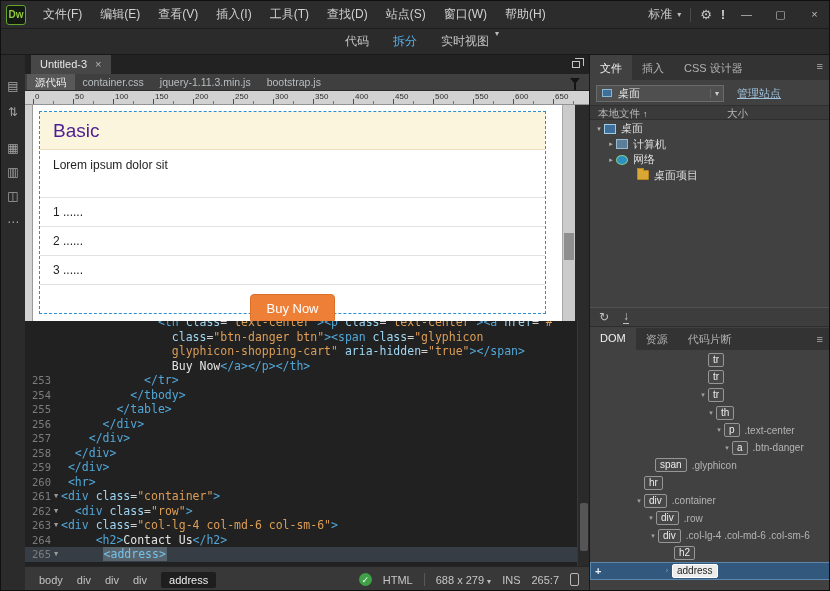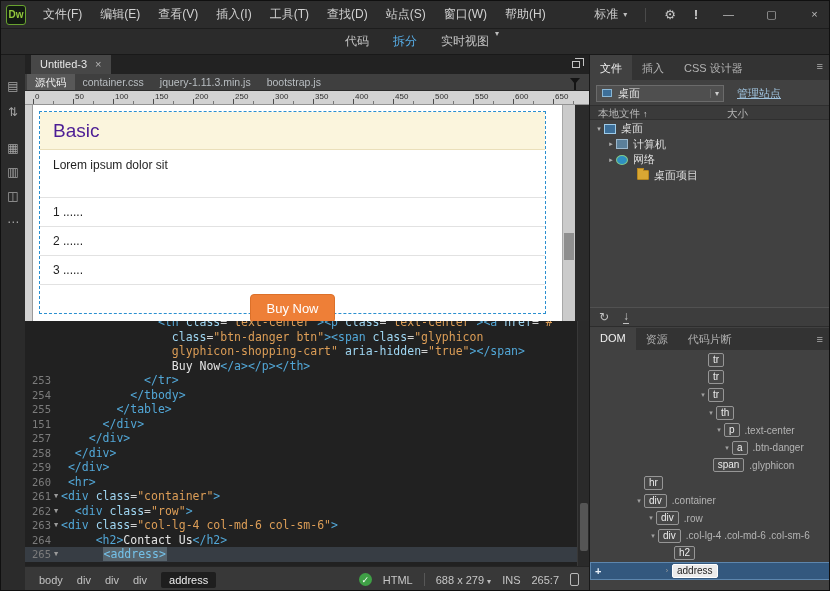--- a/index.html
+++ b/index.html
@@ -5,21 +5,21 @@
   *{margin:0;padding:0;box-sizing:border-box}
   html,body{background:#555}
   body{font-family:"Liberation Sans","DejaVu Sans",sans-serif}
   .window{position:relative;width:830px;height:591px;background:#2b2b2b;overflow:hidden;border:1px solid #101010}
 
   
   .titlebar{position:absolute;left:0;top:0;width:830px;height:28px;background:#2c2c2c;border-bottom:1px solid #1d1d1d;display:flex;align-items:center}
   .dw-logo{width:20px;height:20px;margin:0 8px 0 5px;background:#121a12;border:1px solid #69a32f;border-radius:3px;color:#94c83e;font-weight:bold;font-size:10px;display:flex;align-items:center;justify-content:center;flex:none}
   .menubar{display:flex;align-items:center;height:100%}
   .menu-item{color:#d2d2d2;font-size:12px;padding:0 9px;line-height:27px;cursor:default}
-  .tb-right{margin-left:auto;display:flex;align-items:center;gap:18px;padding-right:4px;color:#c6c6c6}
+  .tb-right{margin-left:auto;display:flex;align-items:center;gap:9px;padding-right:4px;color:#c6c6c6}
   .workspace{font-size:12px;display:flex;align-items:center;gap:5px}
   .dd{font-size:8px;color:#bdbdbd}
   .tsep{width:1px;height:14px;background:#4a4a4a}
   .gear{font-size:13px}
   .alert{font-size:12px;font-weight:bold;color:#dcdcdc}
   .winbtn{width:25px;text-align:center;font-size:11px;color:#bdbdbd;line-height:27px}
 
   
   .viewbar{position:absolute;left:0;top:28px;width:830px;height:26px;background:#2b2b2b;border-bottom:1px solid #191919;display:flex;align-items:center;justify-content:center}
   .mode{font-size:12px;color:#c2c2c2;padding:0 12px;line-height:25px}
@@ -269,21 +269,21 @@
 
   <div class="code">
     <div class="code-inner" id="code-lines">
         <div class="code-line"><span class="ln"></span><span class="fold"></span><span class="lc"><span class="tk-p">              </span><span class="tk-t">&lt;th </span><span class="tk-a">class</span><span class="tk-q">=</span><span class="tk-v">"text-center"</span><span class="tk-t">&gt;&lt;p </span><span class="tk-a">class</span><span class="tk-q">=</span><span class="tk-v">"text-center"</span><span class="tk-t">&gt;&lt;a </span><span class="tk-a">href</span><span class="tk-q">=</span><span class="tk-v">"#"</span></span></div>
         <div class="code-line"><span class="ln"></span><span class="fold"></span><span class="lc"><span class="tk-p">                </span><span class="tk-a">class</span><span class="tk-q">=</span><span class="tk-v">"btn-danger btn"</span><span class="tk-t">&gt;&lt;span </span><span class="tk-a">class</span><span class="tk-q">=</span><span class="tk-v">"glyphicon</span></span></div>
         <div class="code-line"><span class="ln"></span><span class="fold"></span><span class="lc"><span class="tk-p">                </span><span class="tk-v">glyphicon-shopping-cart"</span><span class="tk-p"> </span><span class="tk-a">aria-hidden</span><span class="tk-q">=</span><span class="tk-v">"true"</span><span class="tk-t">&gt;&lt;/span&gt;</span></span></div>
         <div class="code-line"><span class="ln"></span><span class="fold"></span><span class="lc"><span class="tk-p">                </span><span class="tk-x">Buy Now</span><span class="tk-t">&lt;/a&gt;&lt;/p&gt;&lt;/th&gt;</span></span></div>
         <div class="code-line"><span class="ln">253</span><span class="fold"></span><span class="lc"><span class="tk-p">            </span><span class="tk-t">&lt;/tr&gt;</span></span></div>
         <div class="code-line"><span class="ln">254</span><span class="fold"></span><span class="lc"><span class="tk-p">          </span><span class="tk-t">&lt;/tbody&gt;</span></span></div>
         <div class="code-line"><span class="ln">255</span><span class="fold"></span><span class="lc"><span class="tk-p">        </span><span class="tk-t">&lt;/table&gt;</span></span></div>
-        <div class="code-line"><span class="ln">151</span><span class="fold"></span><span class="lc"><span class="tk-p">      </span><span class="tk-t">&lt;/div&gt;</span></span></div>
+        <div class="code-line"><span class="ln">256</span><span class="fold"></span><span class="lc"><span class="tk-p">      </span><span class="tk-t">&lt;/div&gt;</span></span></div>
         <div class="code-line"><span class="ln">257</span><span class="fold"></span><span class="lc"><span class="tk-p">    </span><span class="tk-t">&lt;/div&gt;</span></span></div>
         <div class="code-line"><span class="ln">258</span><span class="fold"></span><span class="lc"><span class="tk-p">  </span><span class="tk-t">&lt;/div&gt;</span></span></div>
         <div class="code-line"><span class="ln">259</span><span class="fold"></span><span class="lc"><span class="tk-p"> </span><span class="tk-t">&lt;/div&gt;</span></span></div>
         <div class="code-line"><span class="ln">260</span><span class="fold"></span><span class="lc"><span class="tk-p"> </span><span class="tk-t">&lt;hr&gt;</span></span></div>
         <div class="code-line"><span class="ln">261</span><span class="fold">▼</span><span class="lc"><span class="tk-t">&lt;div </span><span class="tk-a">class</span><span class="tk-q">=</span><span class="tk-v">"container"</span><span class="tk-t">&gt;</span></span></div>
         <div class="code-line"><span class="ln">262</span><span class="fold">▼</span><span class="lc"><span class="tk-p">  </span><span class="tk-t">&lt;div </span><span class="tk-a">class</span><span class="tk-q">=</span><span class="tk-v">"row"</span><span class="tk-t">&gt;</span></span></div>
         <div class="code-line"><span class="ln">263</span><span class="fold">▼</span><span class="lc"><span class="tk-t">&lt;div </span><span class="tk-a">class</span><span class="tk-q">=</span><span class="tk-v">"col-lg-4 col-md-6 col-sm-6"</span><span class="tk-t">&gt;</span></span></div>
         <div class="code-line"><span class="ln">264</span><span class="fold"></span><span class="lc"><span class="tk-p">     </span><span class="tk-t">&lt;h2&gt;</span><span class="tk-x">Contact Us</span><span class="tk-t">&lt;/h2&gt;</span></span></div>
         <div class="code-line active"><span class="ln">265</span><span class="fold">▼</span><span class="lc"><span class="tk-p">      </span><span class="tk-ts">&lt;address&gt;</span></span></div>
       </div>
@@ -387,21 +387,21 @@
         <div class="domrow" style="padding-left: 124px;">
           <span class="darr">▾</span>
           <span class="pill">p</span>
           <span class="cls">.text-center</span>
         </div>
         <div class="domrow" style="padding-left: 132px;">
           <span class="darr">▾</span>
           <span class="pill">a</span>
           <span class="cls">.btn-danger</span>
         </div>
-        <div class="domrow" style="padding-left: 86px; justify-content: center;">
+        <div class="domrow" style="padding-left: 65px;">
           <span class="pill">span</span>
           <span class="cls">.glyphicon</span>
         </div>
         <div class="domrow" style="padding-left: 54px;">
           <span class="pill">hr</span>
         </div>
         <div class="domrow" style="padding-left: 44px;">
           <span class="darr">▾</span>
           <span class="pill">div</span>
           <span class="cls">.container</span>

